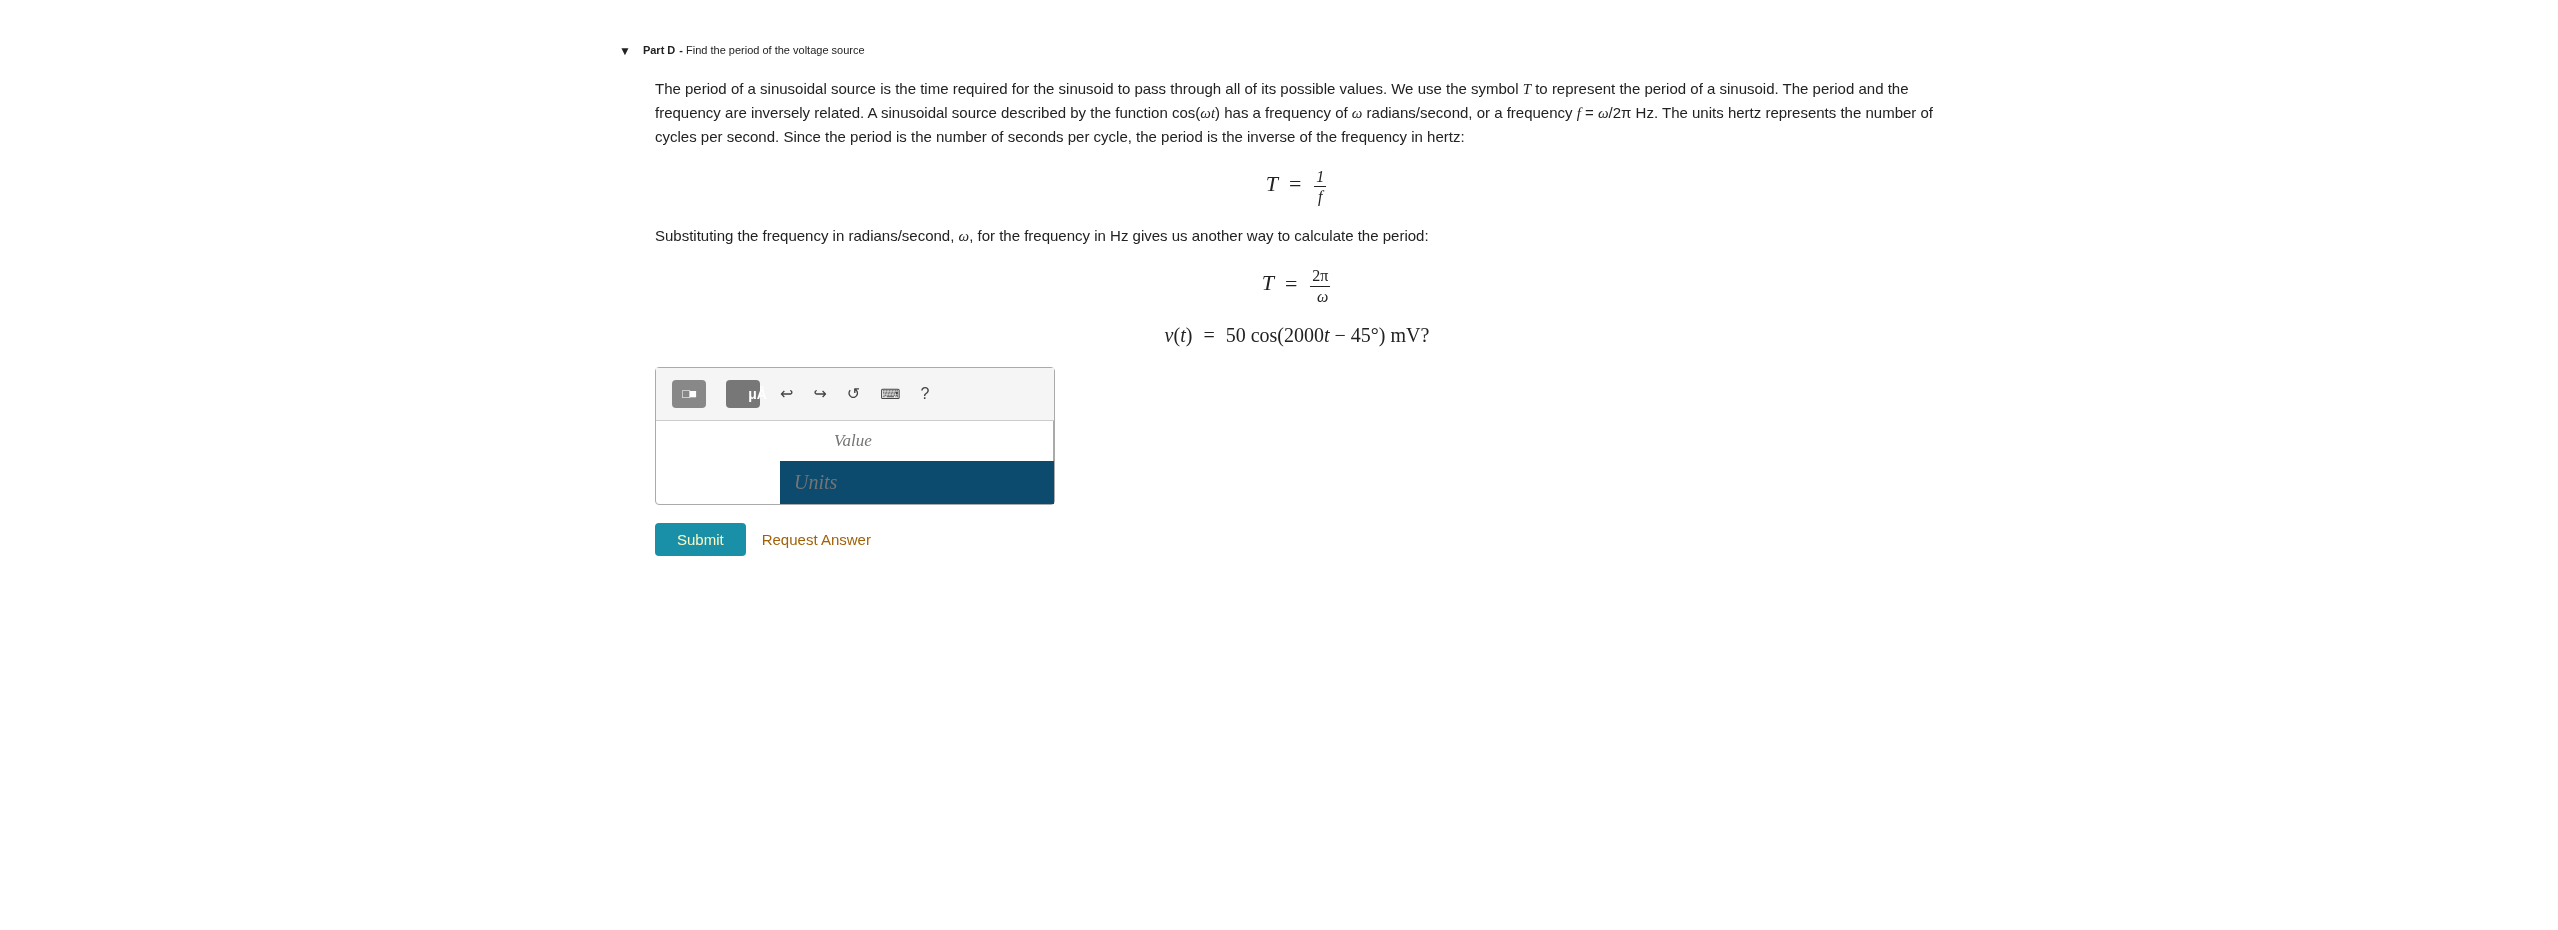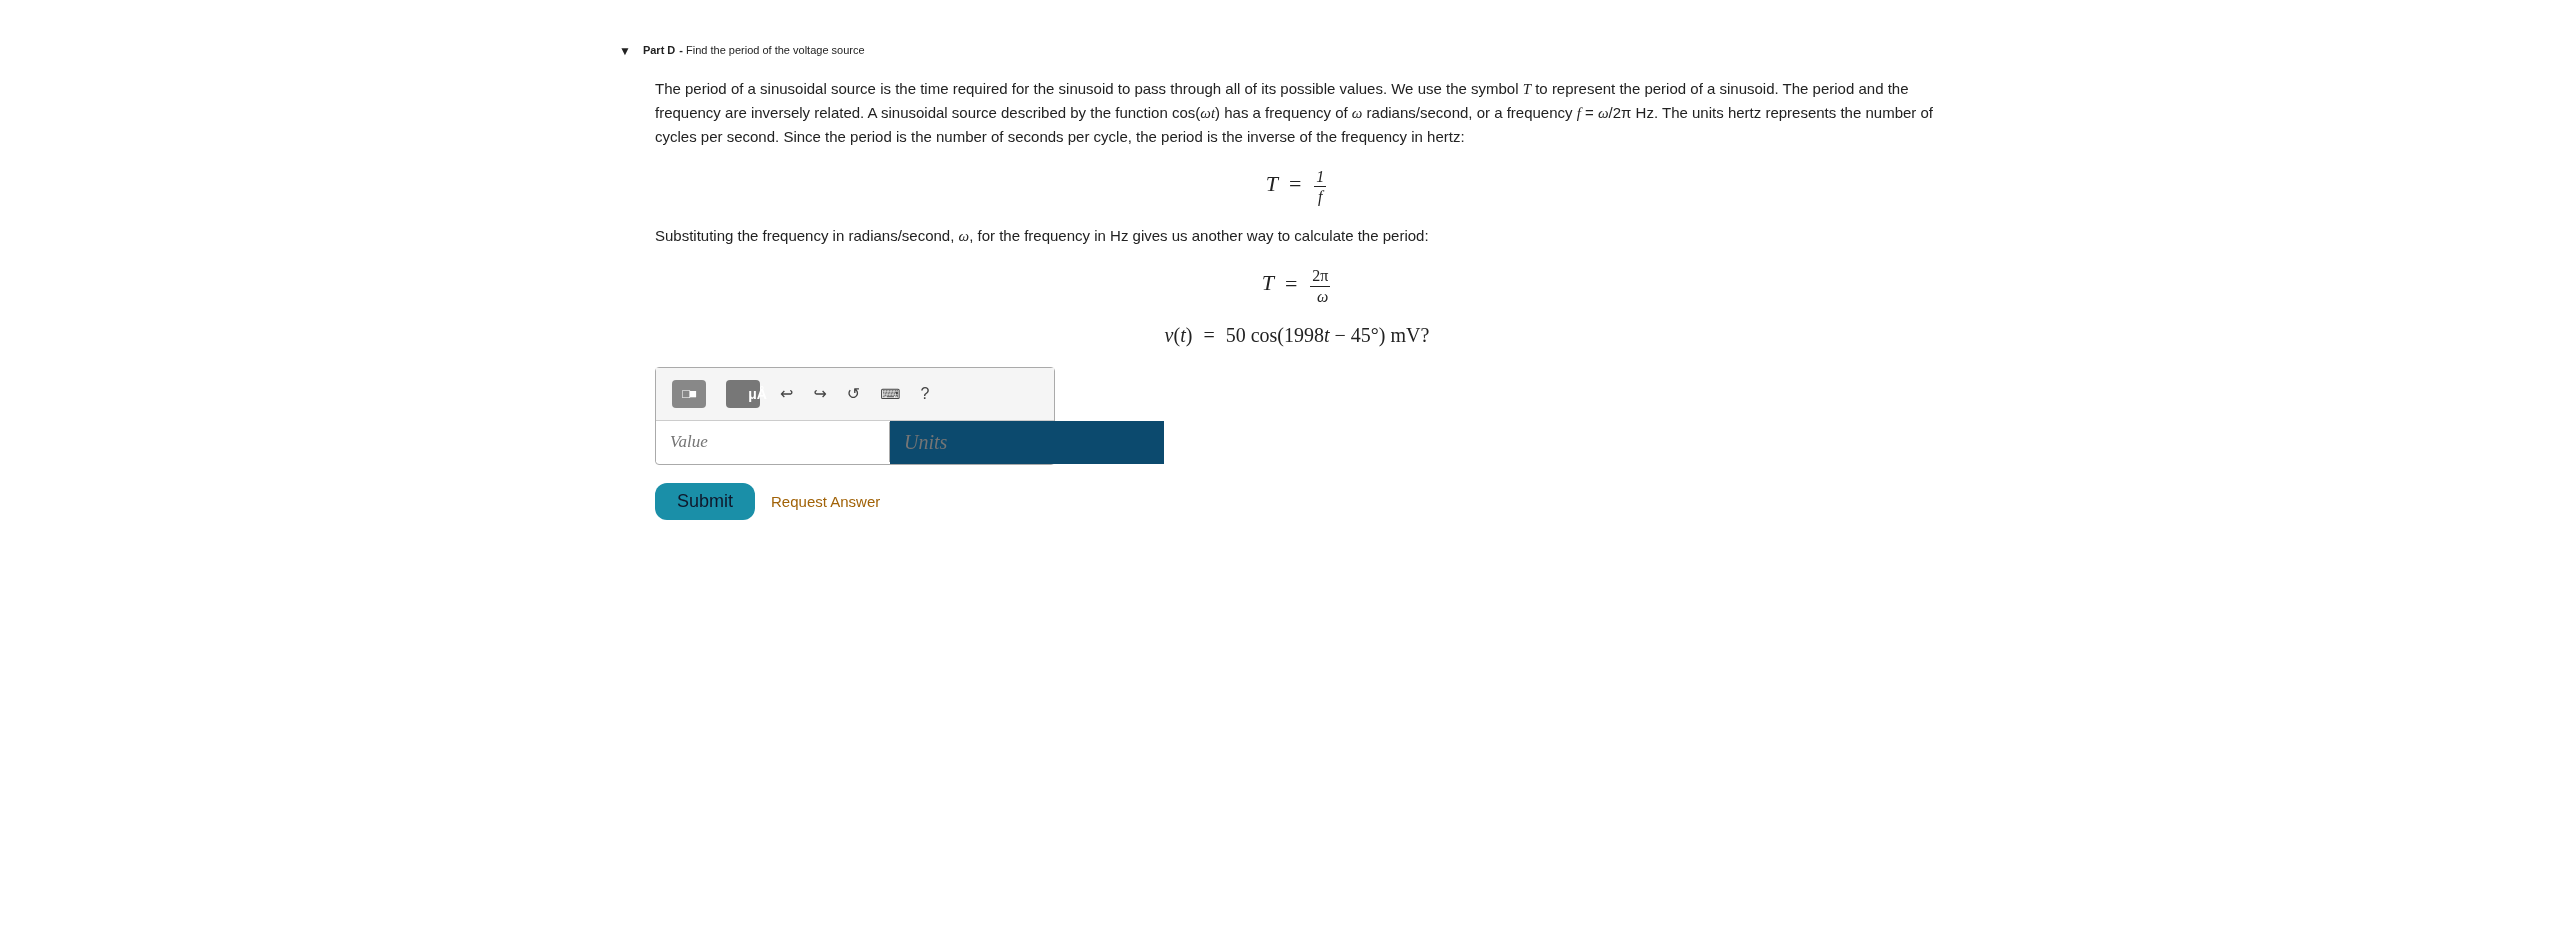--- a/index.html
+++ b/index.html
@@ -129,21 +129,22 @@
       border-radius: 4px;
       width: 34px;
       height: 28px;
       font-size: 14px;
       font-family: Arial, sans-serif;
       font-weight: bold;
       padding-left: 29px;
     }
     .input-row {
       display: flex;
-      align-items: center;
+      align-items: flex-end;
+      flex-direction: column;
     }
     .value-input {
       flex: 1;
       border: none;
       border-right: 1.5px solid #aaa;
       padding: 10px 14px;
       font-size: 17px;
       font-style: italic;
       color: #bbb;
       outline: none;
@@ -162,25 +163,25 @@
       background: #0c4a6e;
     }
     .button-row {
       display: flex;
       align-items: center;
       gap: 16px;
       margin-top: 4px;
     }
     .submit-btn {
       background: #1a8fa8;
-      color: #0f172a;
-      border: none;
-      border-radius: 12px;
+      color: #fef9c3;
+      border: none;
+      border-radius: 4px;
       padding: 8px 22px;
-      font-size: 18px;
+      font-size: 15px;
       font-family: Arial, sans-serif;
       cursor: pointer;
       font-weight: 500;
     }
     .request-answer-link {
       color: #a16207;
       font-family: Arial, sans-serif;
       font-size: 15px;
       cursor: pointer;
       background: none;
@@ -228,21 +229,21 @@
       <span class="fraction" style="font-family:'Times New Roman',serif;align-items:flex-end;">
         <span class="num" style="font-style:normal;">2π</span>
         <span class="den" style="font-style:italic;">ω</span>
       </span>
     </div>
 
 
     <div class="math-block" style="margin-bottom: 20px;">
       <span style="font-family:'Times New Roman',serif; font-size:20px; font-style:italic;">v</span><span style="font-family:'Times New Roman',serif; font-size:20px; font-style:normal;">(</span><span style="font-family:'Times New Roman',serif; font-size:20px; font-style:italic;">t</span><span style="font-family:'Times New Roman',serif; font-size:20px; font-style:normal;">)</span>
       <span style="font-family:'Times New Roman',serif; font-size:20px; font-style:normal; margin:0 6px;">=</span>
-      <span style="font-family:'Times New Roman',serif; font-size:20px; font-style:normal;">50 cos(1998</span><span style="font-family:'Times New Roman',serif; font-size:20px; font-style:italic;">t</span><span style="font-family:'Times New Roman',serif; font-size:20px; font-style:normal;"> − 45°) mV?</span>
+      <span style="font-family:'Times New Roman',serif; font-size:20px; font-style:normal;">50 cos(2000</span><span style="font-family:'Times New Roman',serif; font-size:20px; font-style:italic;">t</span><span style="font-family:'Times New Roman',serif; font-size:20px; font-style:normal;"> − 45°) mV?</span>
     </div>
 
 
     <div class="answer-box">
 
       <div class="toolbar">
         <button class="toolbar-btn" title="Templates">
           <span class="toolbar-icon-box">□■</span>
         </button>
         <button class="toolbar-btn" title="Greek letters">

